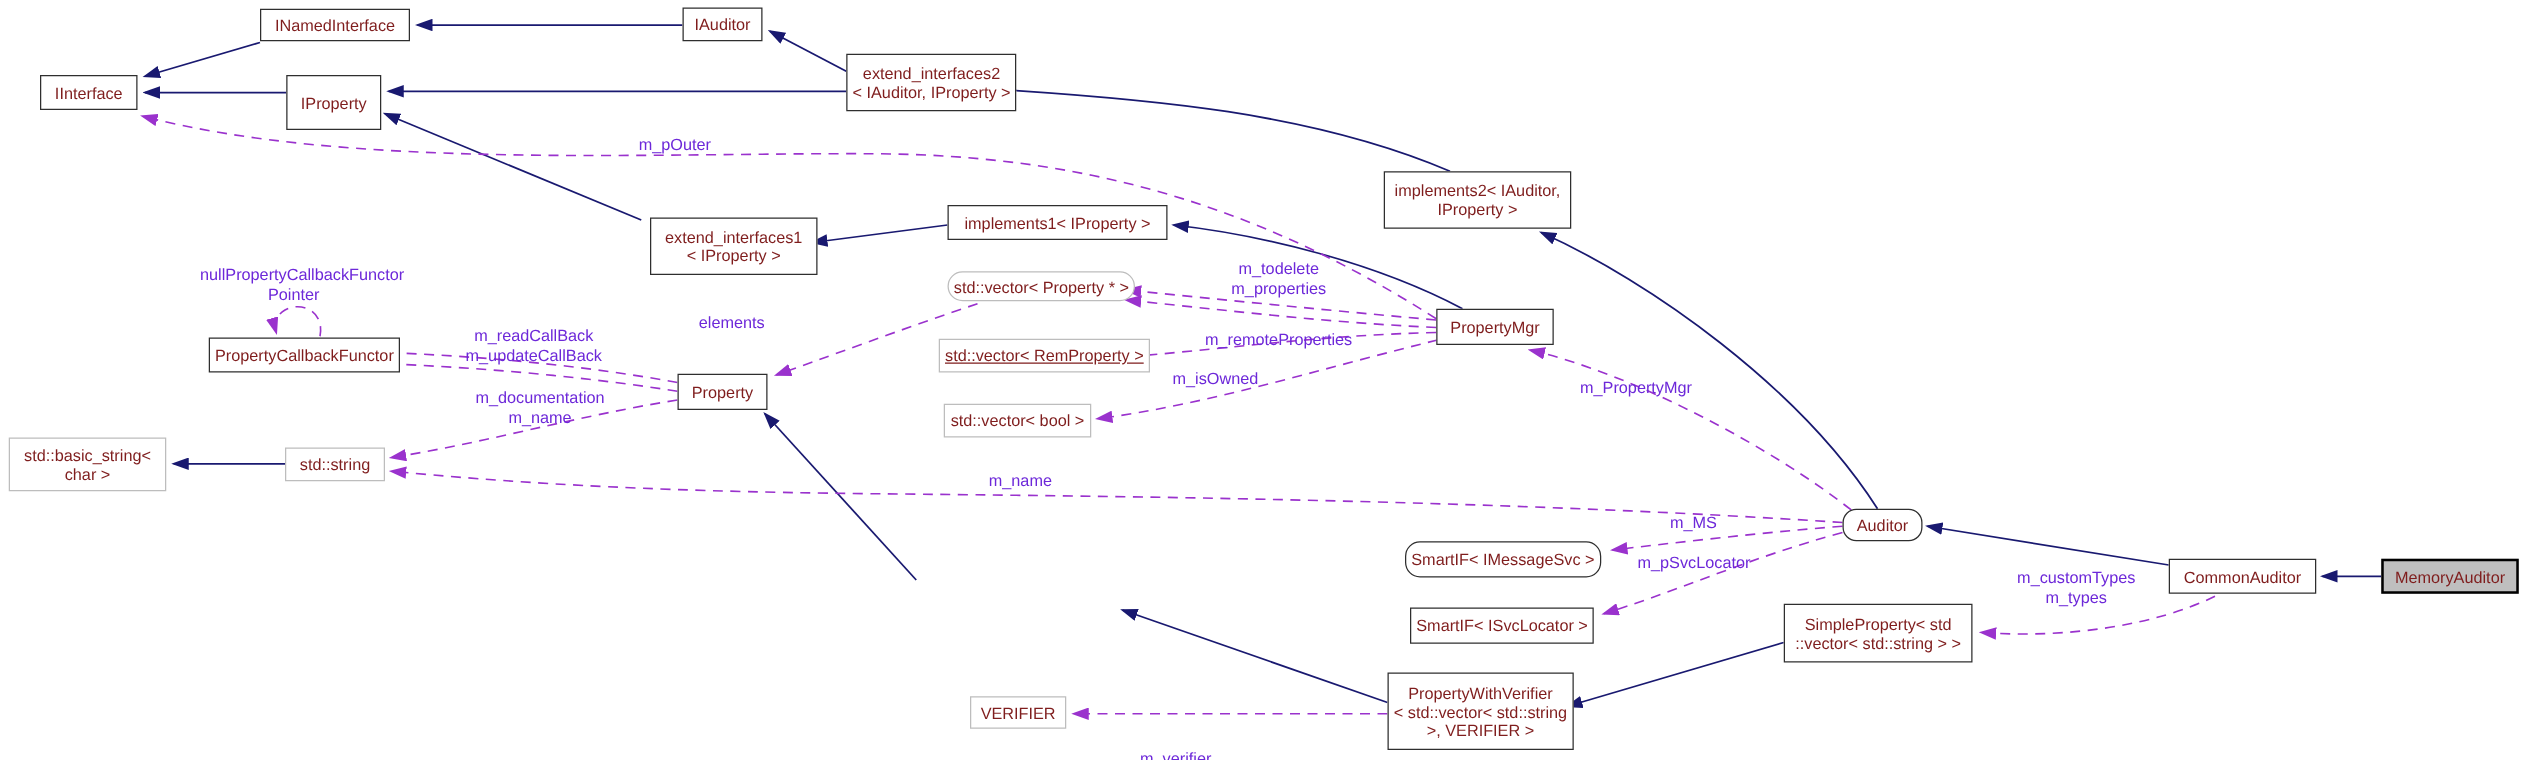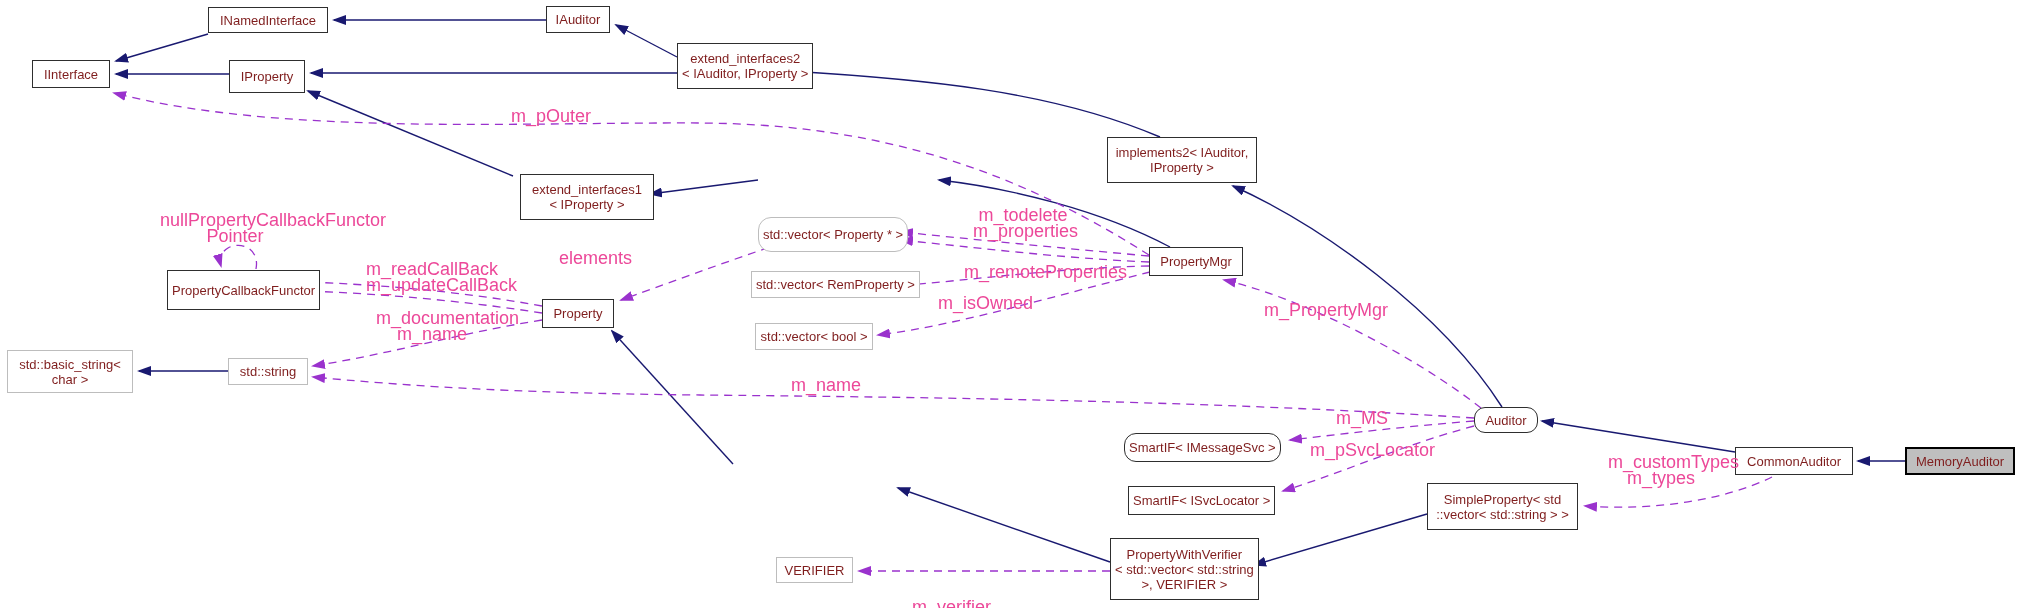--- a/index.html
+++ b/index.html
@@ -12,21 +12,21 @@
   .de{stroke:#9a32cd;stroke-width:1.3;fill:none;stroke-dasharray:8,6;}
   .node{
     position:absolute;box-sizing:border-box;background:#ffffff;
     border:1.5px solid #2e2e2e;display:flex;align-items:center;justify-content:center;
     font-size:13px;line-height:15px;color:#7f1d1d;text-align:center;white-space:pre-line;
     padding:1px 4px;
   }
   .node.ext{border:1.2px solid #bdbdbd;}
   .node.sel{background:#bfbfbf;border:2px solid #000;}
   .elabel{
-    position:absolute;font-size:18px;line-height:16px;color:#ec4899;white-space:pre-line;
+    position:absolute;font-size:13px;line-height:16px;color:#6d28d9;white-space:pre-line;
   }
   .elabel.ctr{text-align:center;}
 </style>
 </head>
 <body>
 
 <div id="canvas">
 
   <svg id="edges" width="2021" height="608">
     <defs>
@@ -69,32 +69,33 @@
     <path class="de" d="M1474,426 C1400,446 1350,470 1283,491" marker-end="url(#ah-p)"></path>
     <path class="de" d="M1481,408 C1420,360 1310,300 1224,280" marker-end="url(#ah-p)"></path>
     <path class="de" d="M256,269 C260,248 240,241 228,248 C221,252 219,259 221,266" marker-end="url(#ah-p)"></path>
     <path class="de" d="M1772,477 C1725,500 1655,511 1585,506" marker-end="url(#ah-p)"></path>
     <path class="de" d="M1110,571 L859,571" marker-end="url(#ah-p)"></path>
   </svg>
 
   <div class="node" style="left:32px;top:60px;min-width:78px;height:28px;"><span>IInterface</span></div>
   <div class="node" style="left:208px;top:7px;min-width:120px;height:26px;"><span>INamedInterface</span></div>
   <div class="node" style="left:546px;top:6px;min-width:64px;height:27px;"><span>IAuditor</span></div>
-  <div class="node" style="left:229px;top:60px;min-width:76px;height:33px;"><span>IProperty</span></div>
+  <div class="node" style="left:229px;top:60px;min-width:76px;height:44px;"><span>IProperty</span></div>
   <div class="node" style="left:677px;top:43px;min-width:108px;height:46px;"><span>extend_interfaces2
 &lt; IAuditor, IProperty &gt;</span></div>
   <div class="node" style="left:1107px;top:137px;min-width:150px;height:46px;"><span>implements2&lt; IAuditor,
 IProperty &gt;</span></div>
   <div class="node" style="left:520px;top:174px;min-width:134px;height:46px;"><span>extend_interfaces1
 &lt; IProperty &gt;</span></div>
+  <div class="node" style="left:758px;top:164px;min-width:176px;height:28px;"><span>implements1&lt; IProperty &gt;</span></div>
   <div class="node" style="left:1149px;top:247px;min-width:94px;height:29px;"><span>PropertyMgr</span></div>
-  <div class="node ext" style="left:758px;top:217px;min-width:138px;height:35px;border-radius:13px;"><span>std::vector&lt; Property * &gt;</span></div>
-  <div class="node ext" style="left:751px;top:271px;min-width:152px;height:27px;"><span>std::vector&lt; RemProperty &gt;</span></div>
+  <div class="node ext" style="left:758px;top:217px;min-width:138px;height:24px;border-radius:13px;"><span>std::vector&lt; Property * &gt;</span></div>
+  <div class="node ext" style="left:751px;top:271px;min-width:152px;height:27px;text-decoration:underline;"><span>std::vector&lt; RemProperty &gt;</span></div>
   <div class="node ext" style="left:755px;top:323px;min-width:118px;height:27px;"><span>std::vector&lt; bool &gt;</span></div>
-  <div class="node" style="left:167px;top:270px;min-width:136px;height:40px;"><span>PropertyCallbackFunctor</span></div>
+  <div class="node" style="left:167px;top:270px;min-width:136px;height:28px;"><span>PropertyCallbackFunctor</span></div>
   <div class="node" style="left:542px;top:299px;min-width:72px;height:29px;"><span>Property</span></div>
   <div class="node ext" style="left:228px;top:358px;min-width:80px;height:27px;"><span>std::string</span></div>
   <div class="node ext" style="left:7px;top:350px;min-width:126px;height:43px;"><span>std::basic_string&lt;
 char &gt;</span></div>
   <div class="node" style="left:1474px;top:407px;min-width:64px;height:26px;border-radius:11px;"><span>Auditor</span></div>
   <div class="node" style="left:1124px;top:433px;min-width:152px;height:29px;border-radius:12px;"><span>SmartIF&lt; IMessageSvc &gt;</span></div>
   <div class="node" style="left:1128px;top:486px;min-width:145px;height:29px;"><span>SmartIF&lt; ISvcLocator &gt;</span></div>
   <div class="node" style="left:1427px;top:483px;min-width:151px;height:47px;"><span>SimpleProperty&lt; std
 ::vector&lt; std::string &gt; &gt;</span></div>
   <div class="node" style="left:1110px;top:538px;min-width:140px;height:62px;"><span>PropertyWithVerifier

